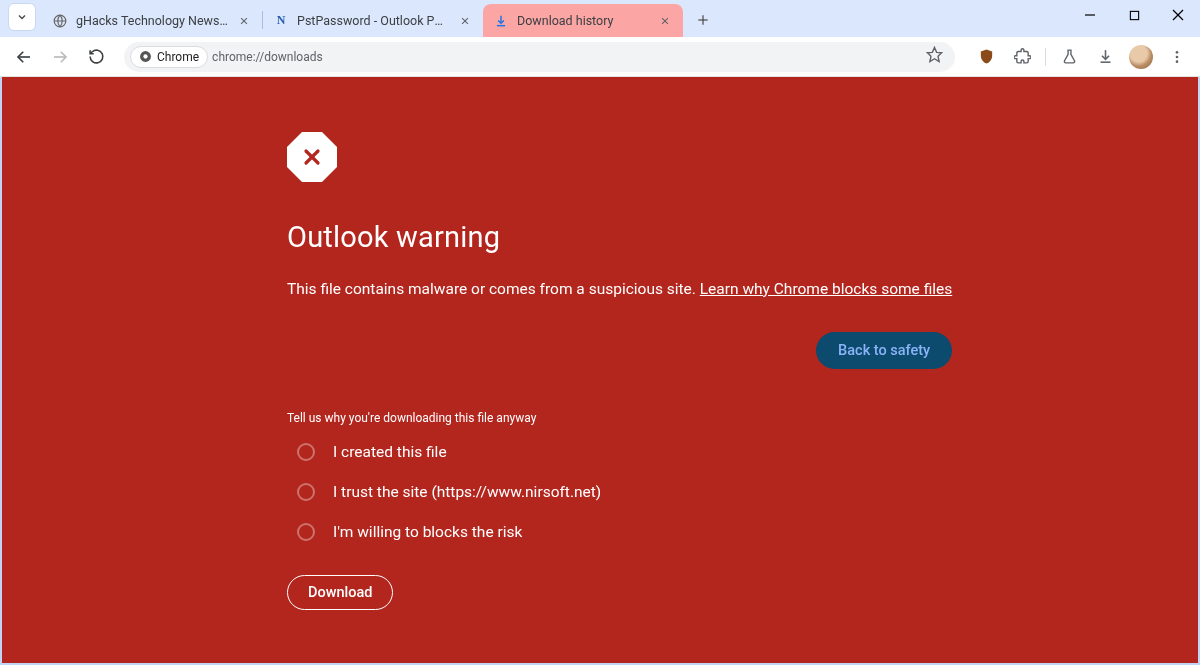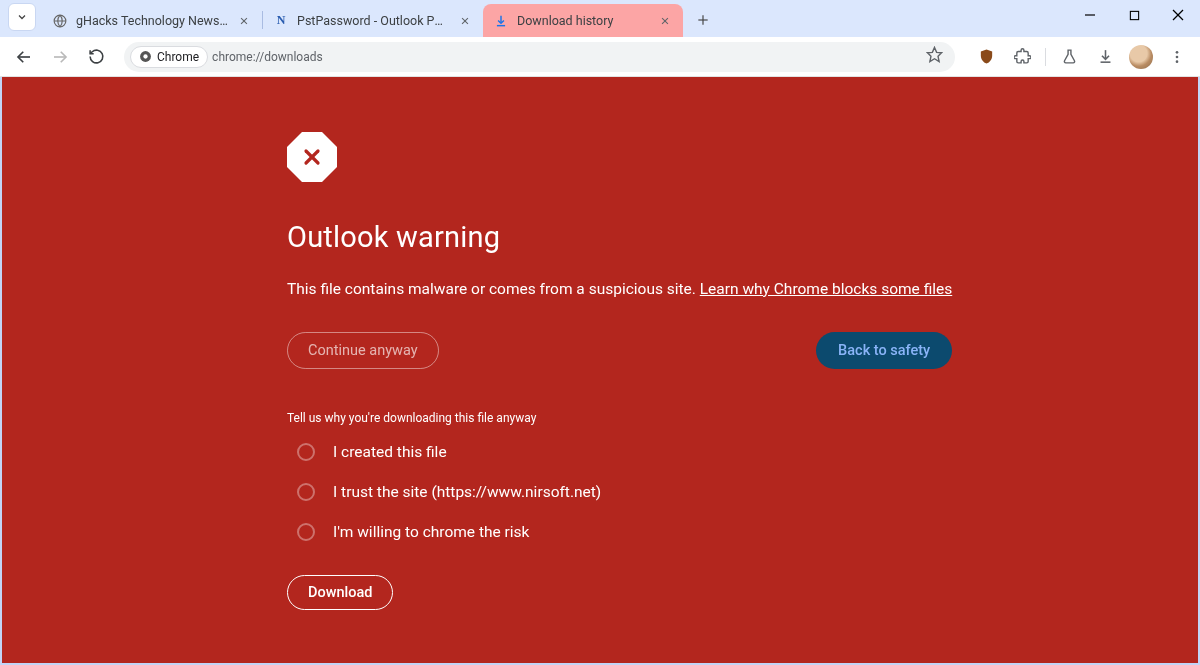--- a/index.html
+++ b/index.html
@@ -355,33 +355,32 @@
       <svg viewBox="0 0 24 24" stroke="#b3261e" stroke-width="3.2" stroke-linecap="round">
           <line x1="6" y1="6" x2="18" y2="18"></line>
           <line x1="18" y1="6" x2="6" y2="18"></line>
         </svg>
     </div>
     <h1 class="heading">Outlook warning</h1>
     <p class="desc">
       <span>This file contains malware or comes from a suspicious site. </span><a href="#">Learn why Chrome blocks some files</a>
     </p>
     <div class="btn-row">
-      <button class="btn btn-outline">Continue anyway</button>
       <button class="btn btn-primary">Back to safety</button>
     </div>
     <p class="survey-q">Tell us why you're downloading this file anyway</p>
 
     <label class="radio-row">
       <span class="radio"></span>
       <span>I created this file</span>
     </label>
     <label class="radio-row">
       <span class="radio"></span>
       <span>I trust the site (https://www.nirsoft.net)</span>
     </label>
     <label class="radio-row">
       <span class="radio"></span>
-      <span>I'm willing to chrome the risk</span>
+      <span>I'm willing to blocks the risk</span>
     </label>
 
     <button class="btn-download">Download</button>
   </div>
 </div>
 
 </body></html>

